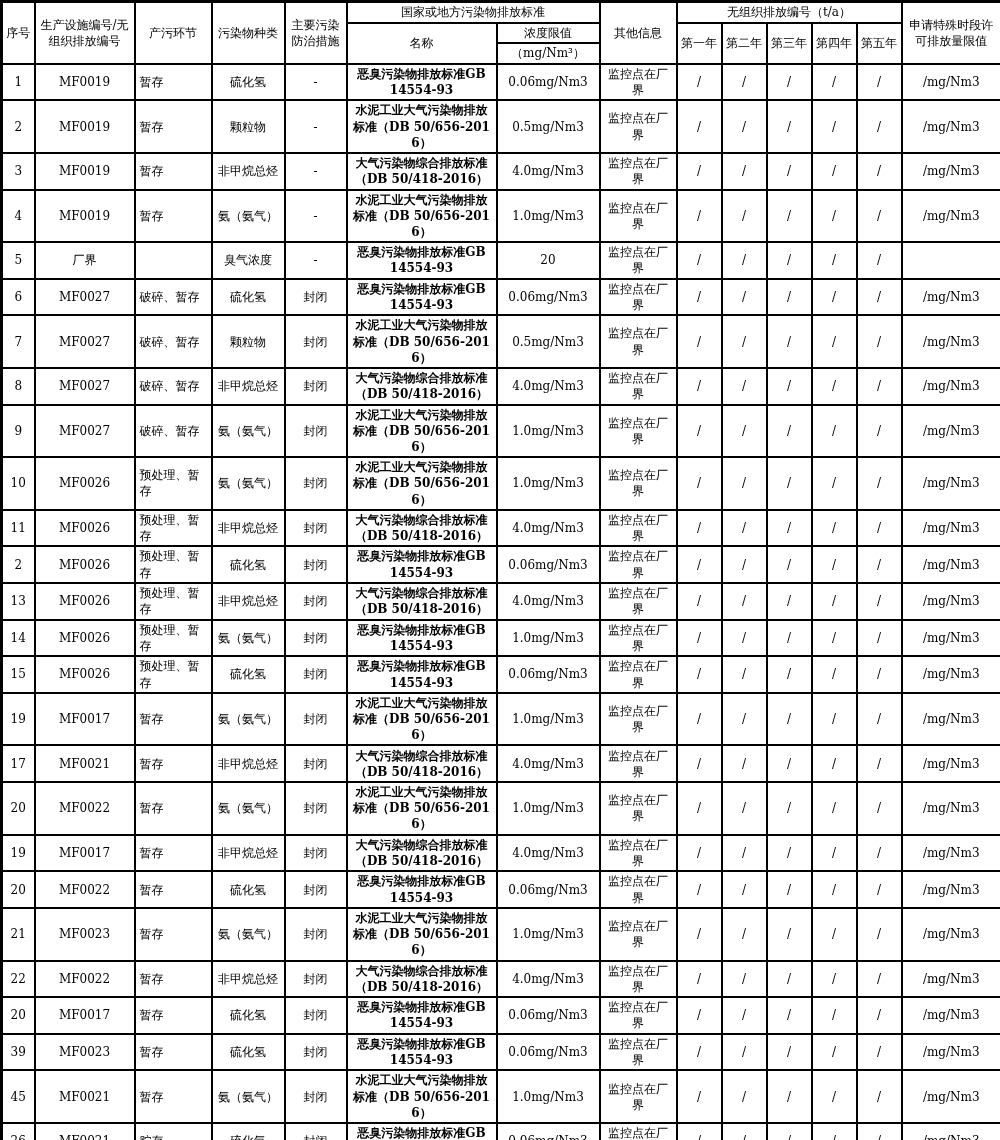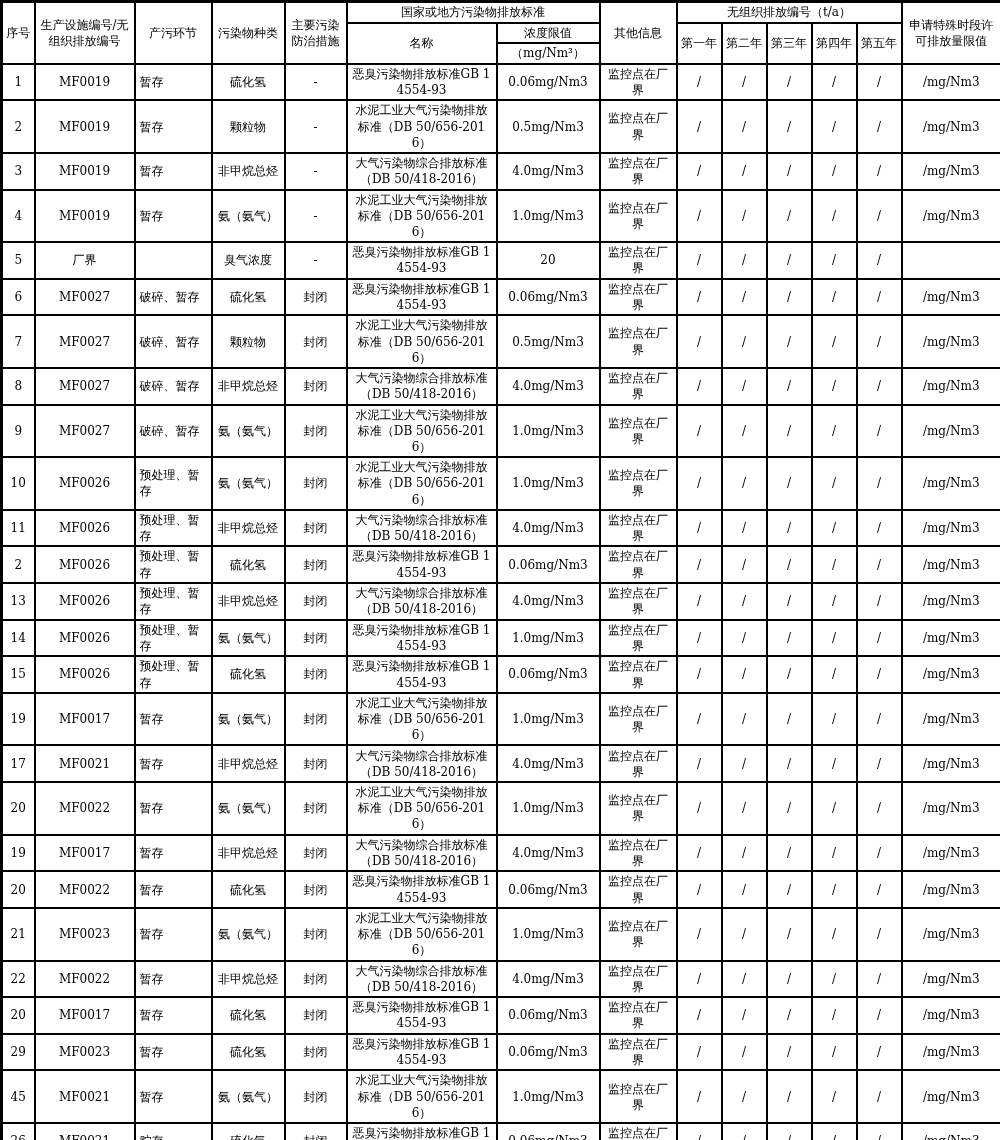--- a/index.html
+++ b/index.html
@@ -16,21 +16,21 @@
     padding:1px 2px;box-sizing:border-box;
     overflow:hidden;line-height:1.35;
     word-break:break-all;
   }
   table.main{border:3px solid #000;}
   thead tr.h1{height:21px;}
   thead tr.h2{height:20px;}
   thead tr.h3{height:21px;}
   tbody.main-body tr{height:36.65px;}
   td.al{text-align:left;padding-left:4px;}
-  td.std{padding:1px 4px;}
+  td.std{padding:1px 4px;font-weight:bold;}
 </style>
 </head>
 <body>
 
 <div class="sheet">
 
   <table class="main">
     <colgroup>
       <col style="width:33px">
         <col style="width:100px">
@@ -435,21 +435,21 @@
           <td>0.06mg/Nm3</td>
           <td>监控点在厂界</td>
           <td>/</td>
           <td>/</td>
           <td>/</td>
           <td>/</td>
           <td>/</td>
           <td>/mg/Nm3</td>
         </tr>
         <tr>
-          <td>29</td>
+          <td>39</td>
           <td>MF0023</td>
           <td class="al">暂存</td>
           <td>硫化氢</td>
           <td>封闭</td>
           <td class="std">恶臭污染物排放标准GB 14554-93</td>
           <td>0.06mg/Nm3</td>
           <td>监控点在厂界</td>
           <td>/</td>
           <td>/</td>
           <td>/</td>

